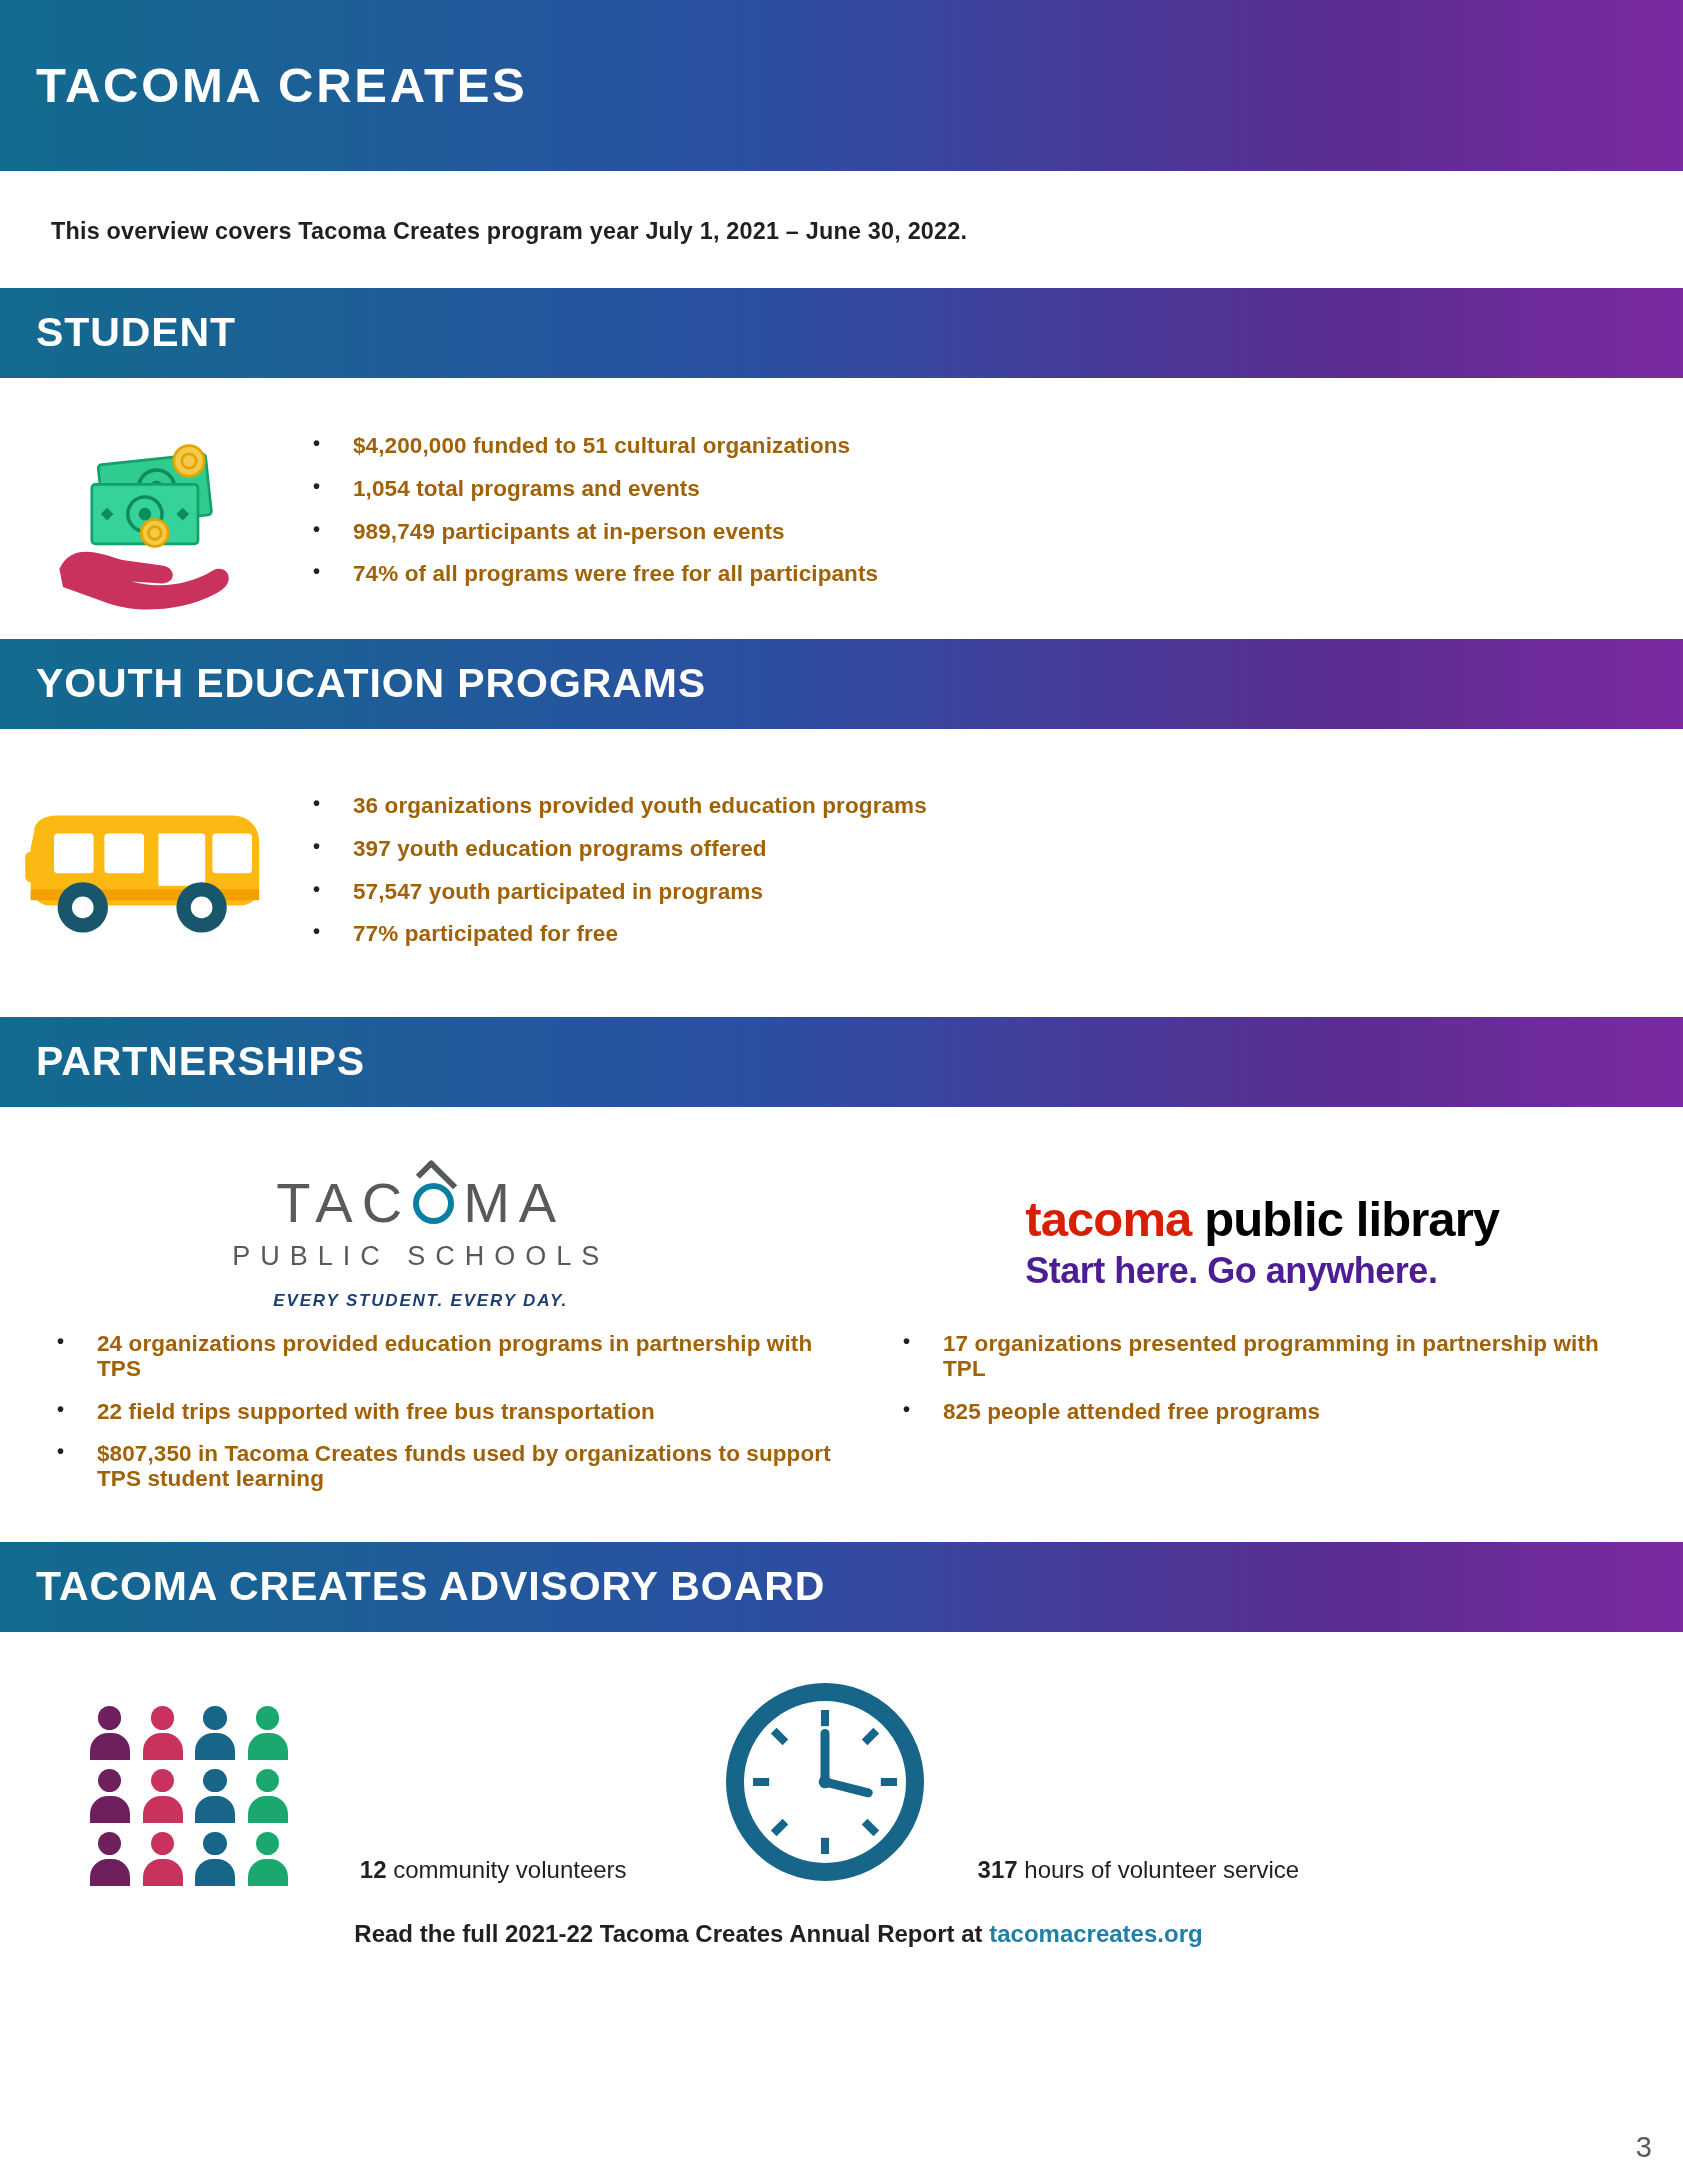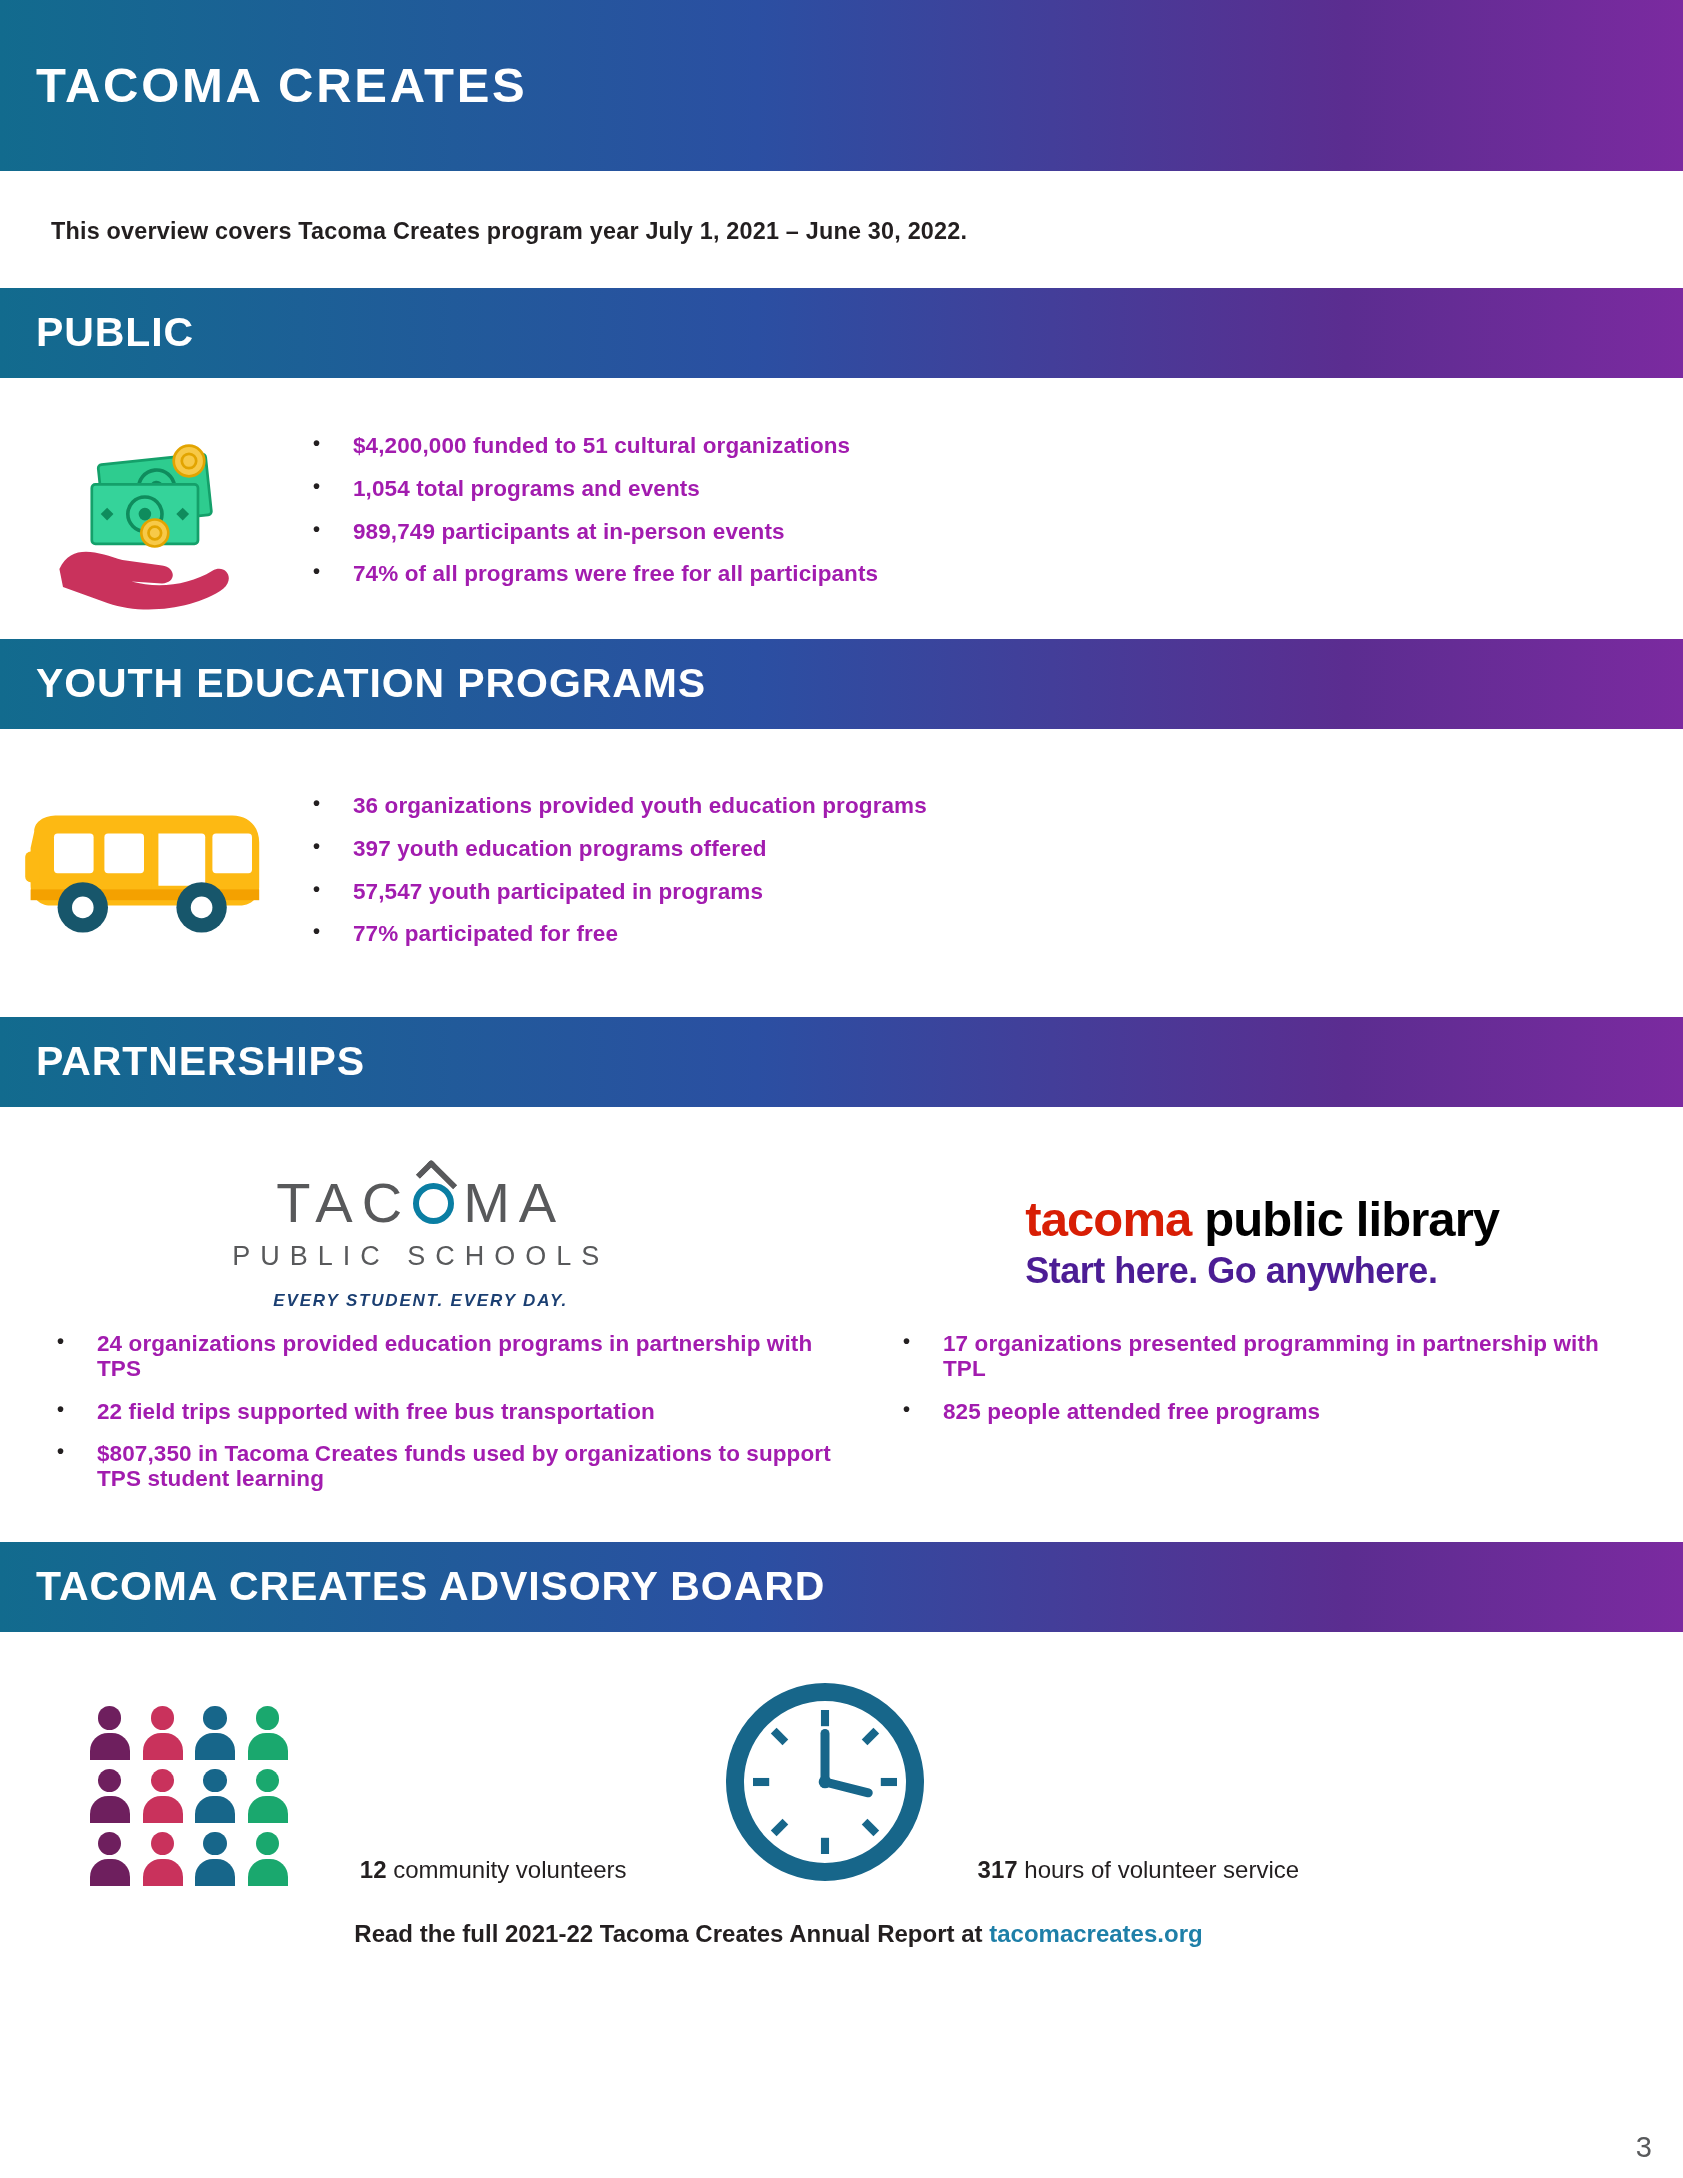--- a/index.html
+++ b/index.html
@@ -80,21 +80,21 @@
 
   ul.bullets {
     margin: 0;
     padding: 0;
     list-style: none;
   }
   ul.bullets li {
     position: relative;
     font-size: 22.5px;
     font-weight: bold;
-    color: #a21caf;
+    color: #a16207;
     line-height: 1.1;
     margin-bottom: 18px;
     padding-left: 56px;
     letter-spacing: 0.1px;
   }
   ul.bullets li:before {
     content: "\2022";
     position: absolute;
     left: 16px;
     top: -1.8px;
@@ -243,21 +243,21 @@
 
 <div class="page">
 
   <div class="banner main">
     <div class="banner-title">TACOMA CREATES</div>
   </div>
 
   <div class="intro">This overview covers Tacoma Creates program year July 1, 2021 – June 30, 2022.</div>
 
   <div class="banner section">
-    <div class="banner-title">PUBLIC</div>
+    <div class="banner-title">STUDENT</div>
   </div>
 
   <div class="block funding-block">
     <div class="icon-cell">
       <svg width="207" height="180" viewBox="0 0 230 200">
 
         <rect x="62" y="28" width="120" height="68" rx="4" fill="#2ecc8f" stroke="#14a06a" stroke-width="3" transform="rotate(-6 122 62)"></rect>
         <circle cx="124" cy="60" r="20" fill="none" stroke="#0f8c5d" stroke-width="4" transform="rotate(-6 124 60)"></circle>
         <circle cx="124" cy="60" r="8" fill="#0f8c5d" transform="rotate(-6 124 60)"></circle>
         <rect x="52" y="56" width="118" height="66" rx="4" fill="#35d39a" stroke="#14a06a" stroke-width="3"></rect>

